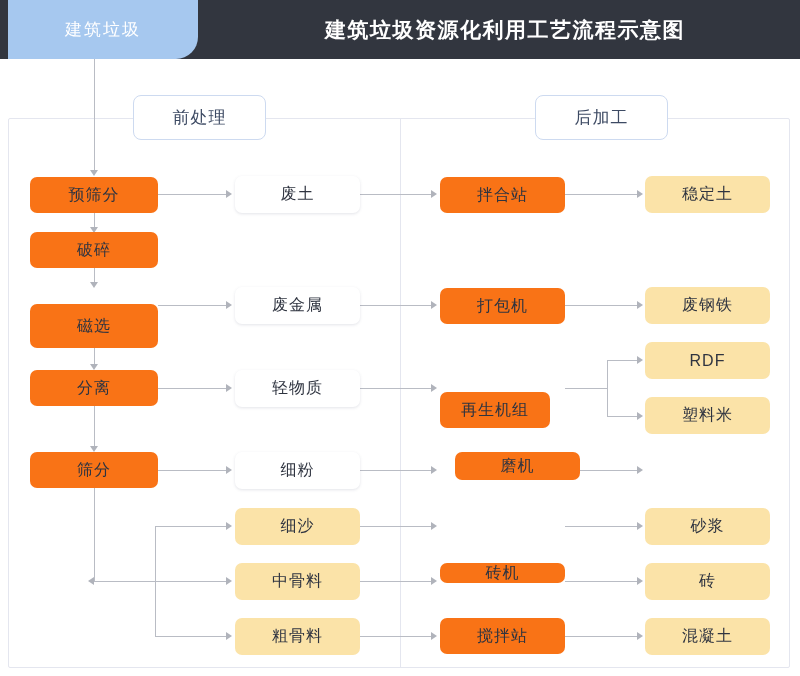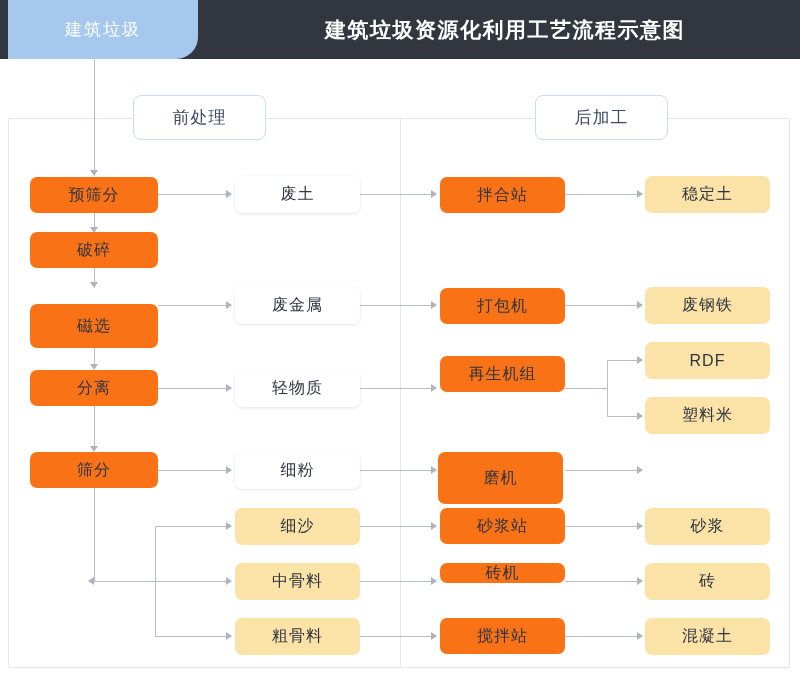--- a/index.html
+++ b/index.html
@@ -204,23 +204,22 @@
   <div class="node white" style="left:235px;top:176px;width:125px;height:37px;">废土</div>
   <div class="node white" style="left:235px;top:287px;width:125px;height:37px;">废金属</div>
   <div class="node white" style="left:235px;top:370px;width:125px;height:37px;">轻物质</div>
   <div class="node white" style="left:235px;top:452px;width:125px;height:37px;">细粉</div>
   <div class="node yellow" style="left:235px;top:508px;width:125px;height:37px;">细沙</div>
   <div class="node yellow" style="left:235px;top:563px;width:125px;height:37px;">中骨料</div>
   <div class="node yellow" style="left:235px;top:618px;width:125px;height:37px;">粗骨料</div>
 
   <div class="node blue" style="left:440px;top:177px;width:125px;height:36px;">拌合站</div>
   <div class="node blue" style="left:440px;top:288px;width:125px;height:36px;">打包机</div>
-  <div class="node blue" style="left:440px;top:356px;width:125px;height:36px;">再生机组</div>
-  <div class="node blue" style="left:438px;top:452px;width:125px;height:52px;">磨机</div>
-  <div class="node blue" style="left:440px;top:508px;width:125px;height:36px;">砂浆站</div>
+  <div class="node blue" style="left:440px;top:392px;width:110px;height:36px;">再生机组</div>
+  <div class="node blue" style="left:455px;top:452px;width:125px;height:28px;">磨机</div>
   <div class="node blue" style="left:440px;top:563px;width:125px;height:20px;">砖机</div>
   <div class="node blue" style="left:440px;top:618px;width:125px;height:36px;">搅拌站</div>
 
   <div class="node yellow" style="left:645px;top:176px;width:125px;height:37px;">稳定土</div>
   <div class="node yellow" style="left:645px;top:287px;width:125px;height:37px;">废钢铁</div>
   <div class="node yellow" style="left:645px;top:342px;width:125px;height:37px;">RDF</div>
   <div class="node yellow" style="left:645px;top:397px;width:125px;height:37px;">塑料米</div>
   <div class="node yellow" style="left:645px;top:508px;width:125px;height:37px;">砂浆</div>
   <div class="node yellow" style="left:645px;top:563px;width:125px;height:37px;">砖</div>
   <div class="node yellow" style="left:645px;top:618px;width:125px;height:37px;">混凝土</div>

